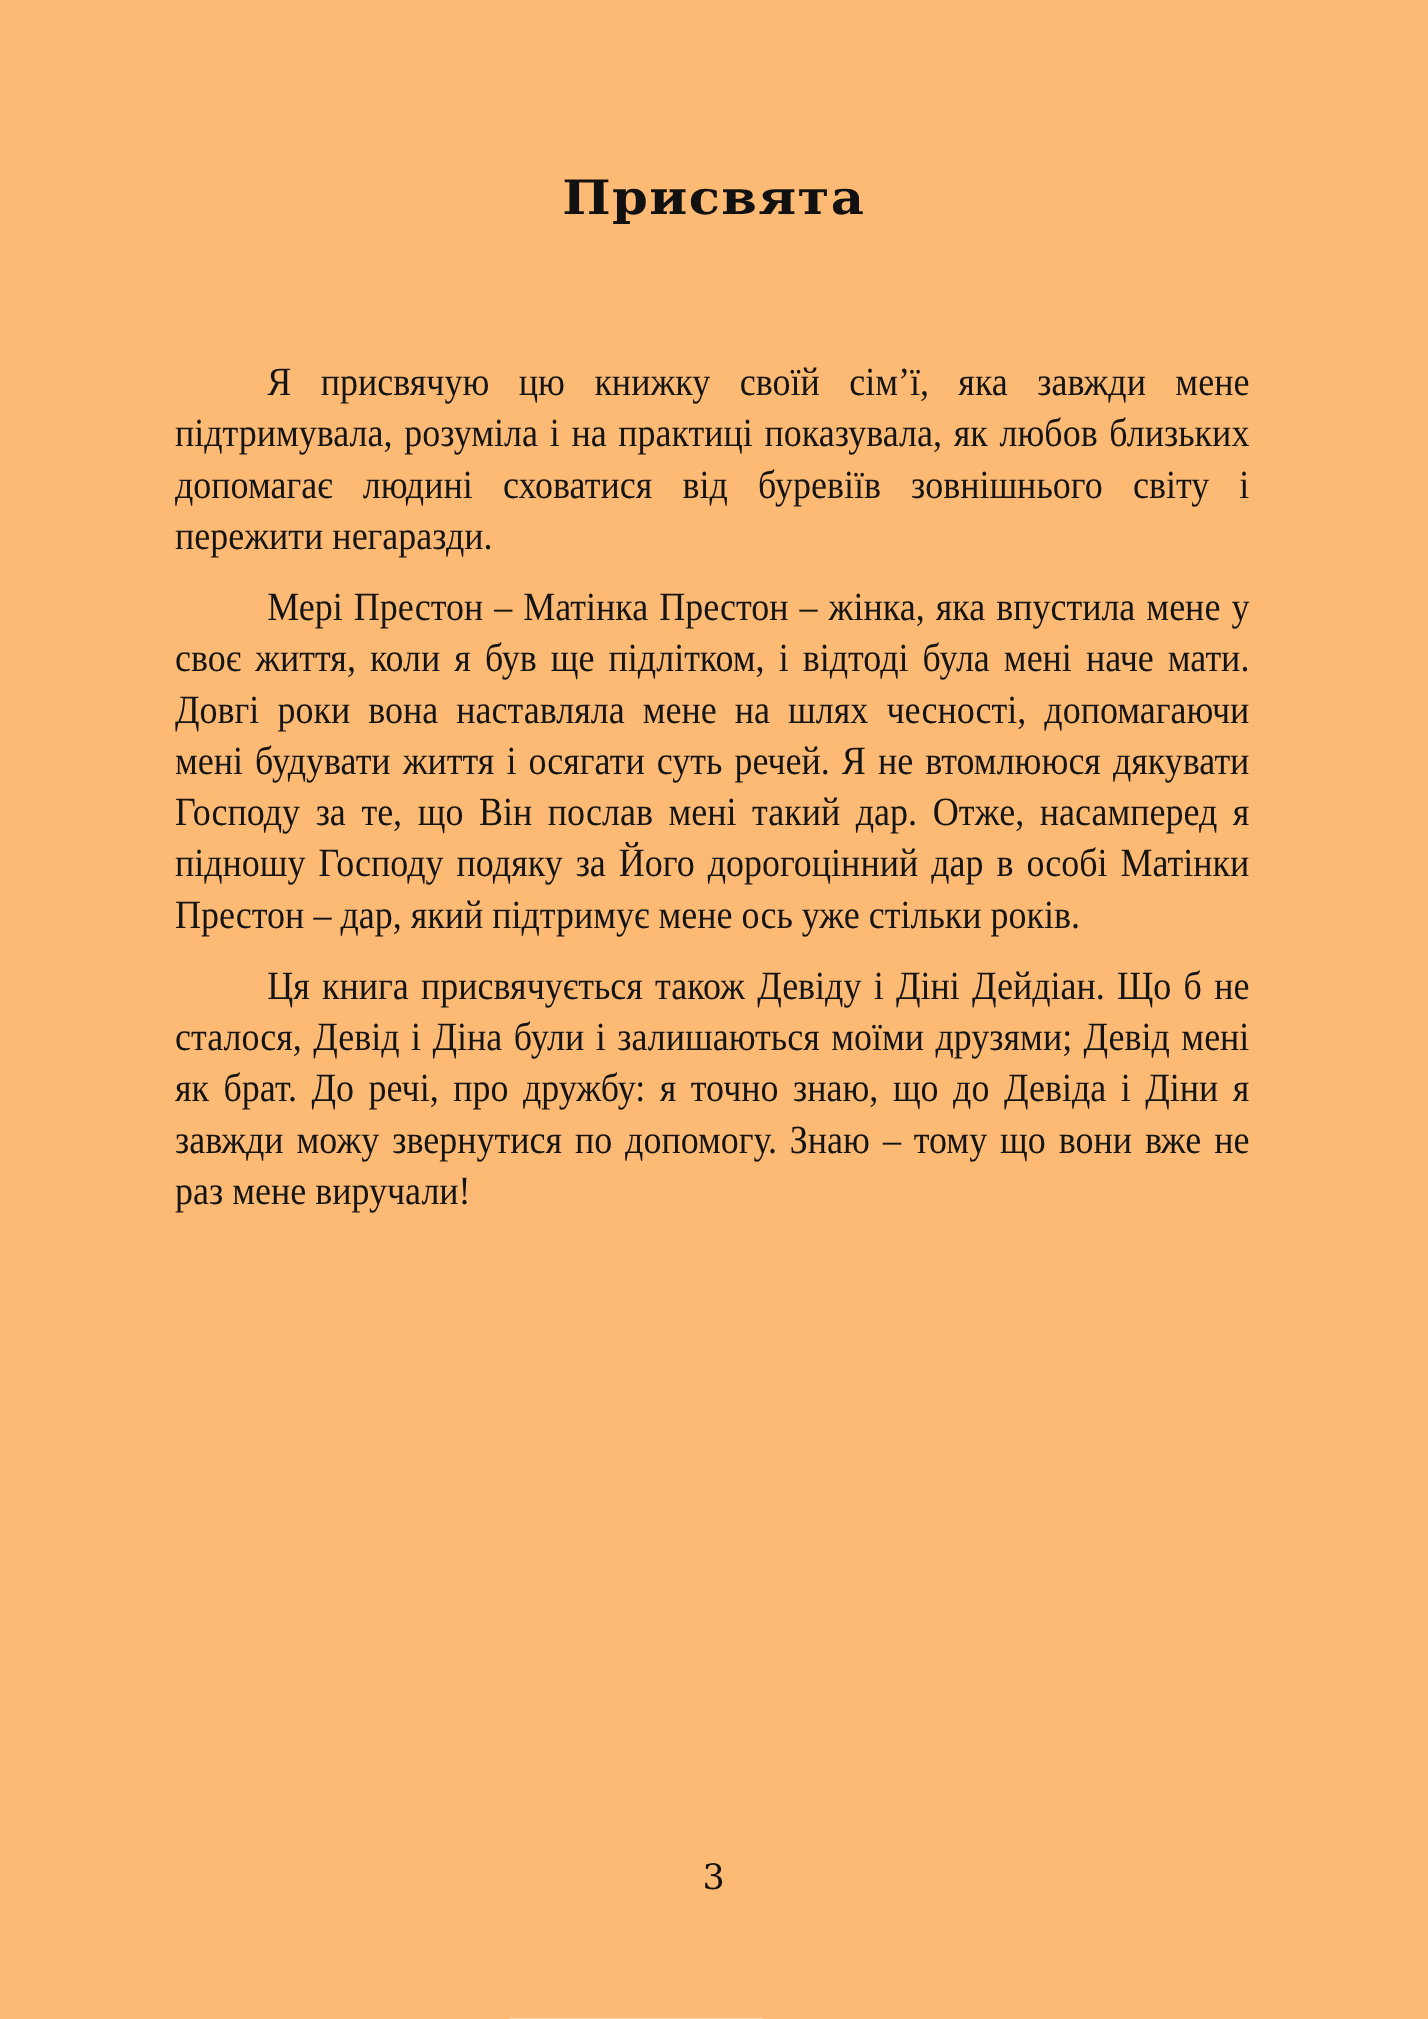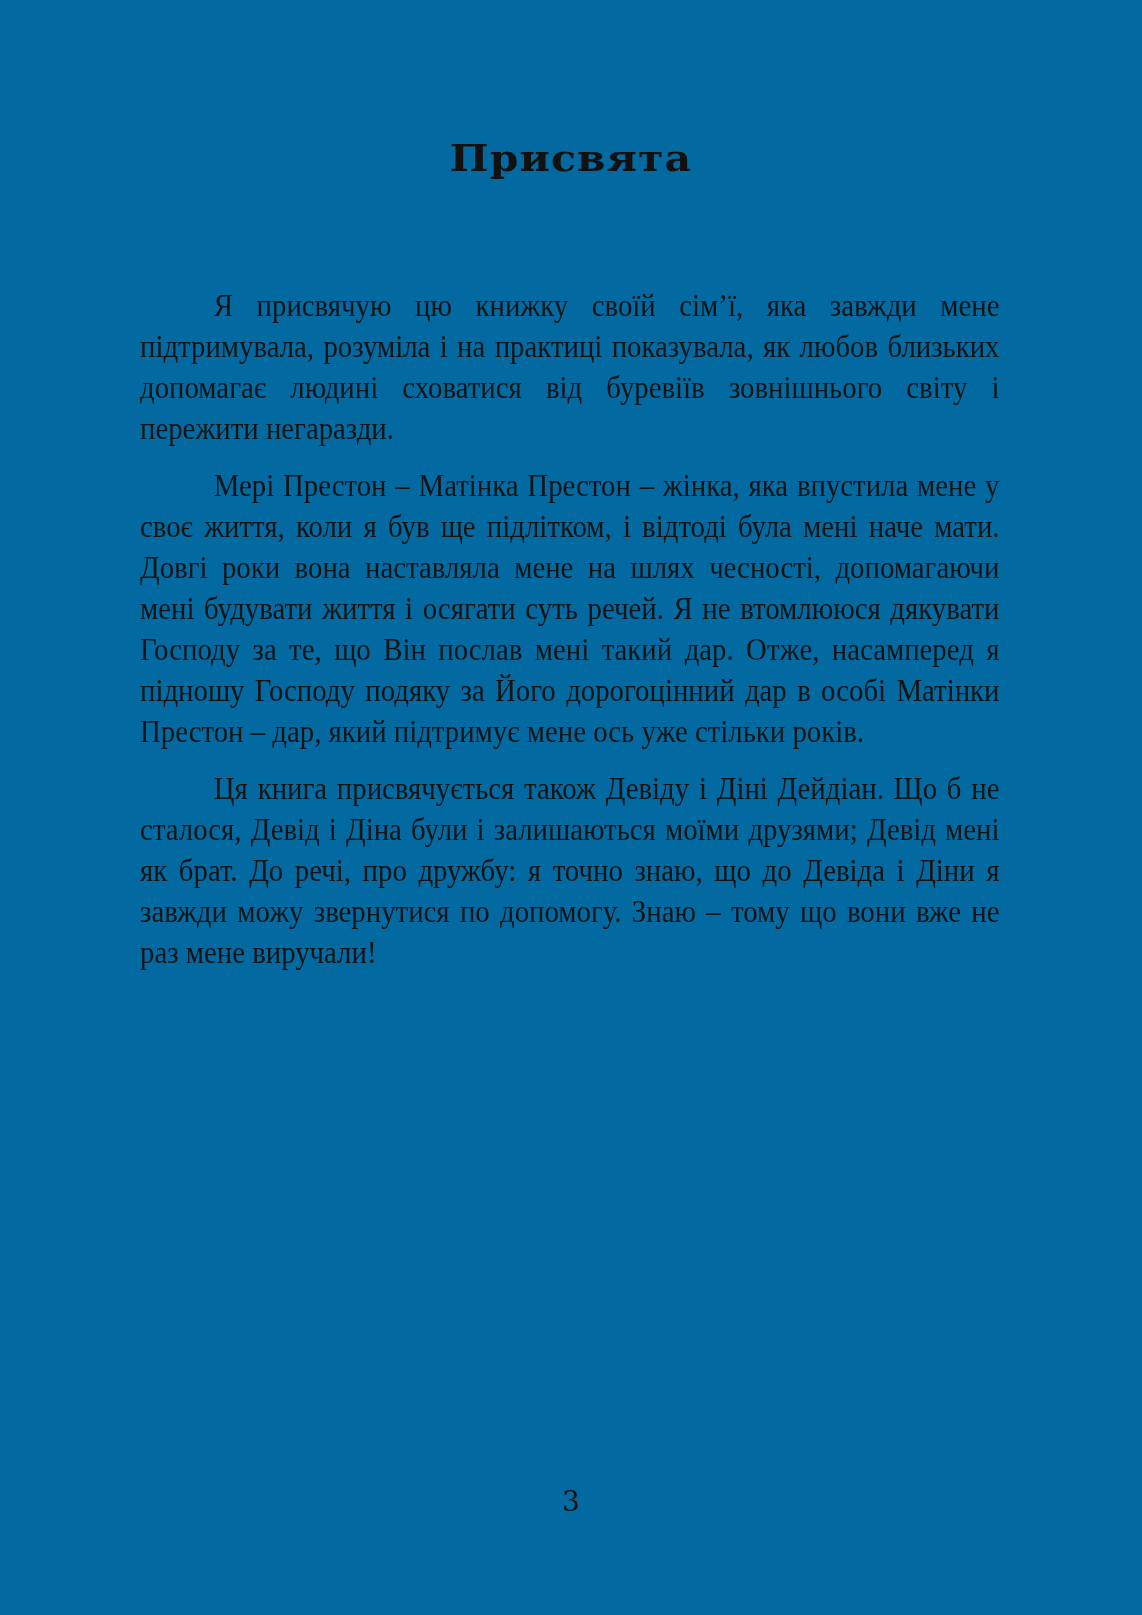--- a/index.html
+++ b/index.html
@@ -12,21 +12,21 @@
       height: 1615px;
       position: relative;
       overflow: hidden;
       color: #1a1a1a;
     }
     .page {
       position: absolute;
       left: 0; top: 0;
       width: 1142px;
       height: 1615px;
-      background: #0369a1;
+      background: #fdba74;
     }
     .title {
       position: absolute;
       top: 135px;
       left: 0;
       width: 1142px;
       text-align: center;
       font-family: "DejaVu Serif", serif;
       font-weight: bold;
       font-size: 38px;

